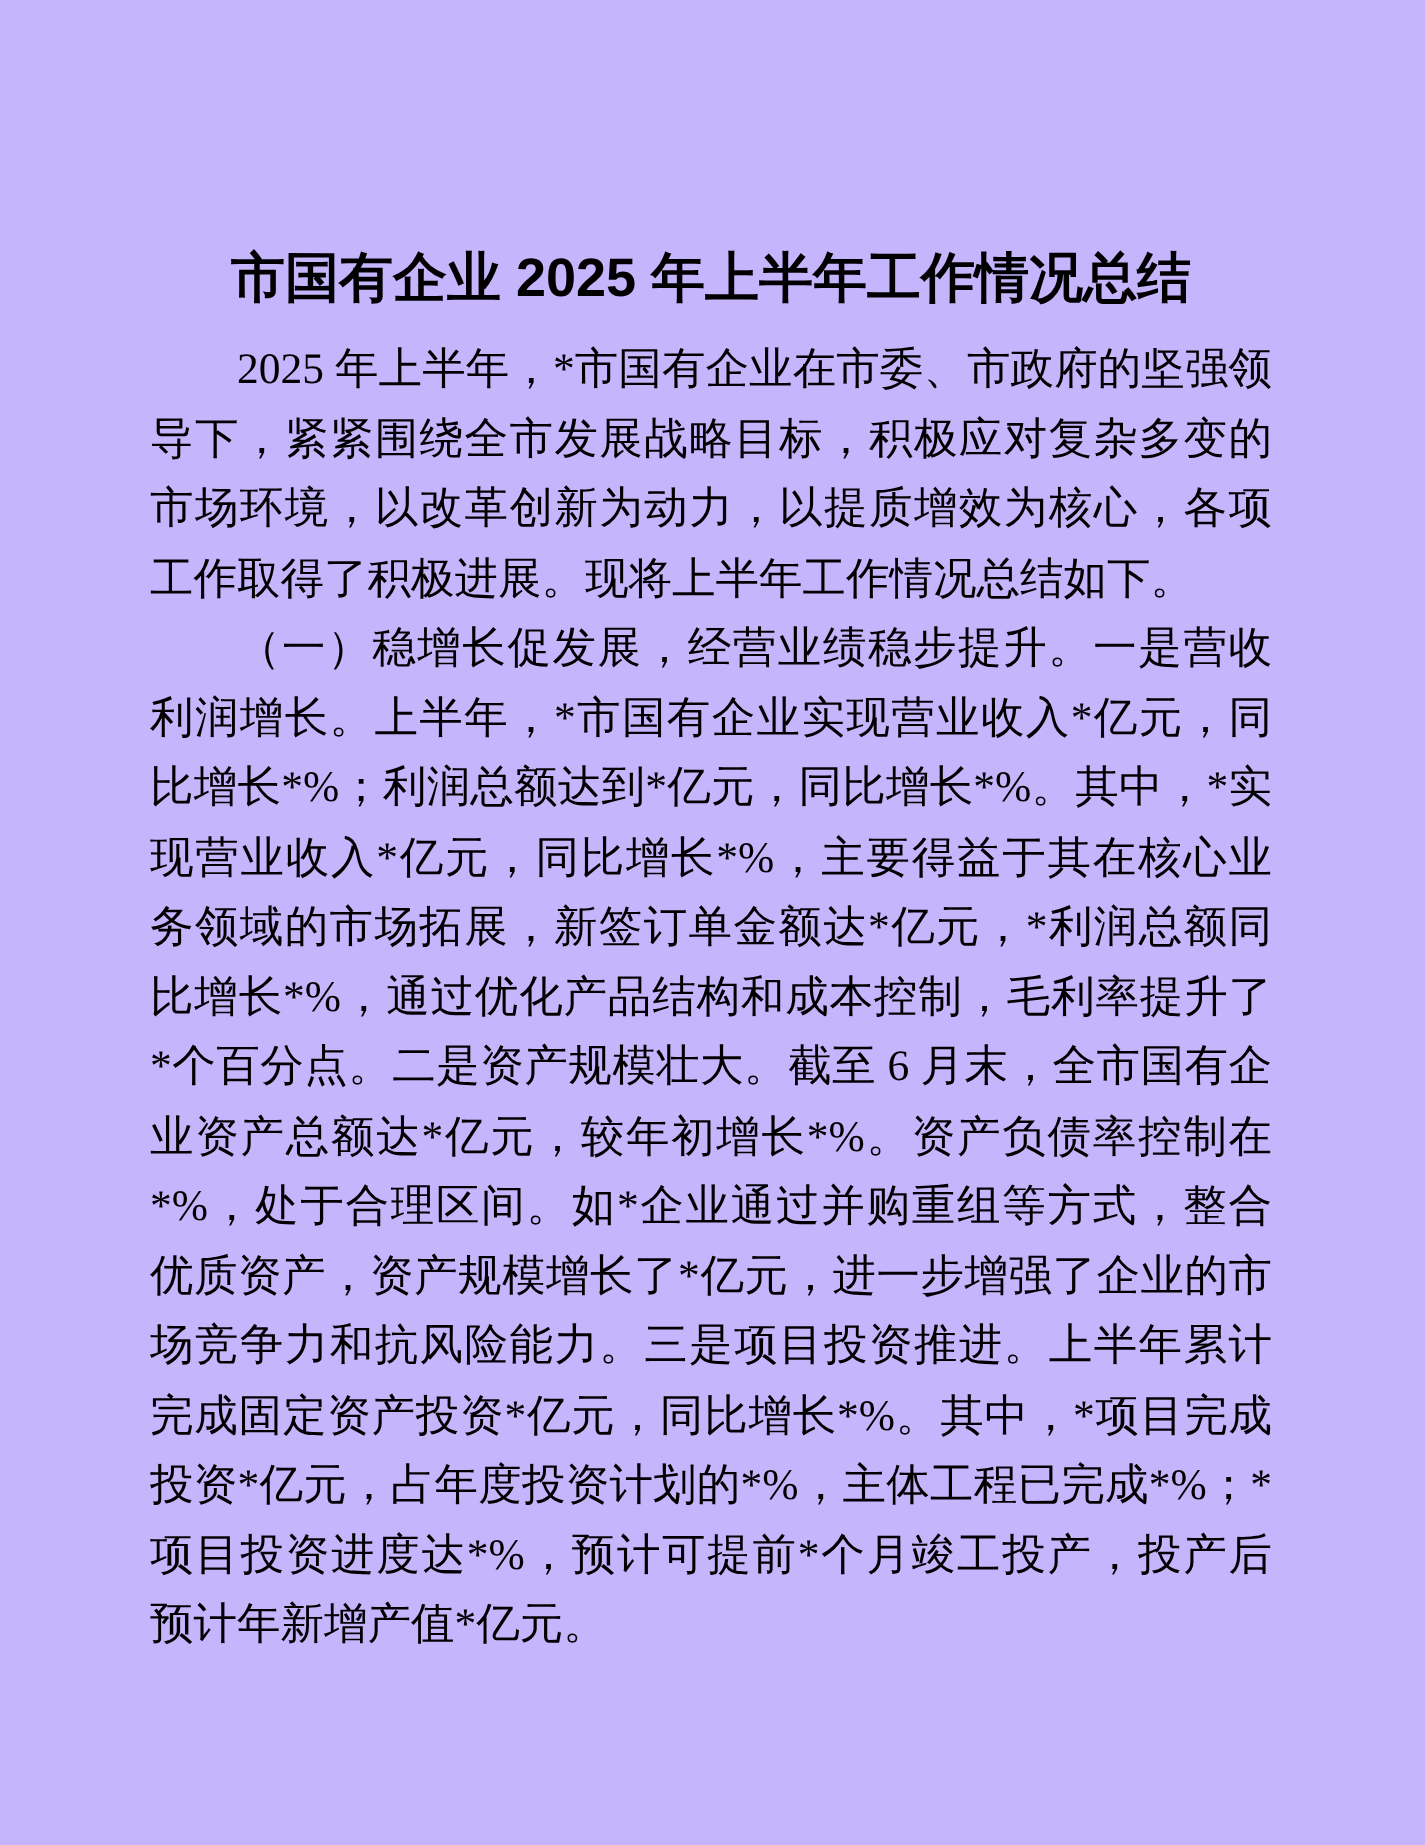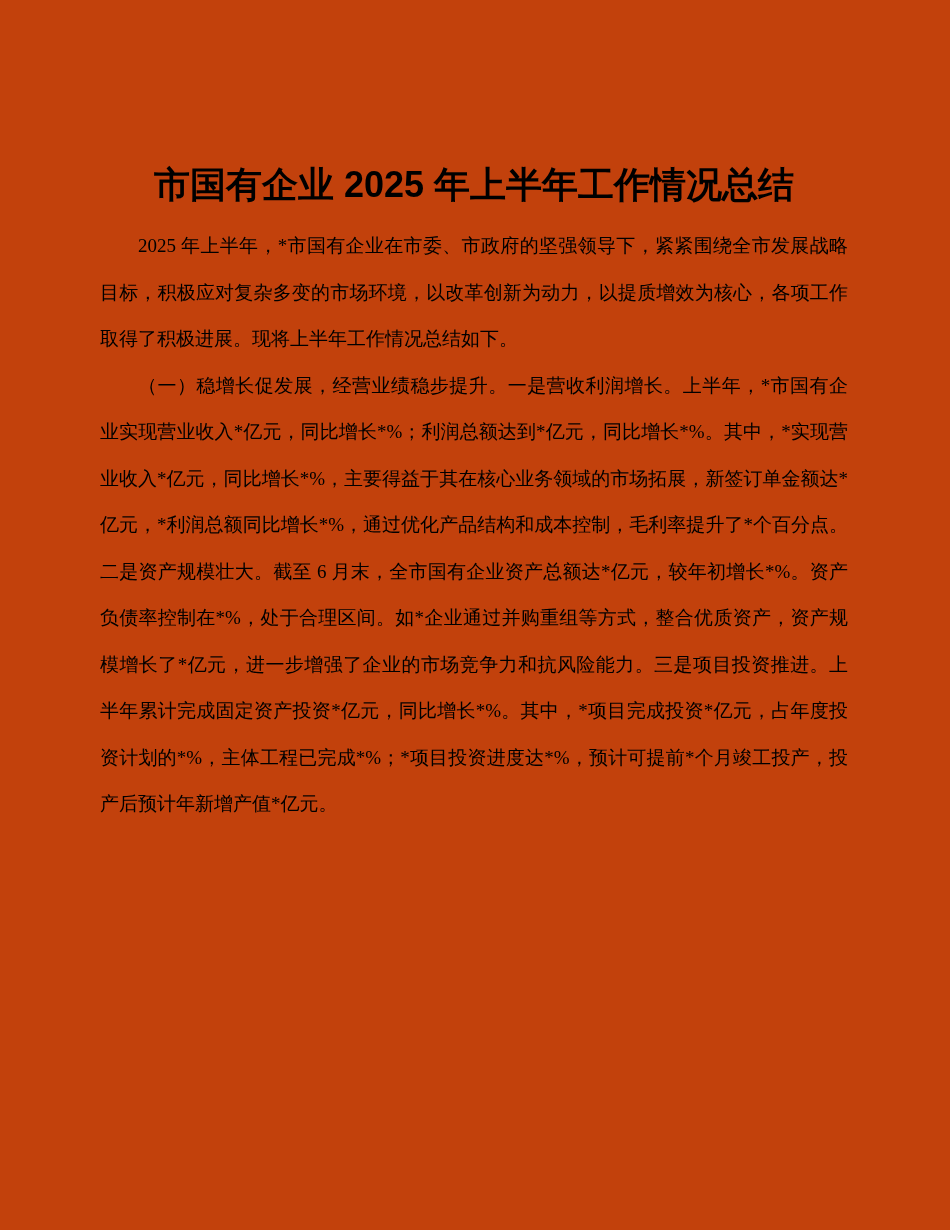--- a/index.html
+++ b/index.html
@@ -1,21 +1,21 @@
 <!DOCTYPE html>
 <html><head>
 <meta charset="utf-8">
 <style>
   * { margin: 0; padding: 0; box-sizing: border-box; }
   html, body { background: #ffffff; }
   .page {
     position: relative;
     width: 950px;
     height: 1230px;
-    background: #c2410c;
+    background: #c4b5fd;
     color: #000000;
     overflow: hidden;
   }
   .content {
     position: absolute;
     left: 100px;
     top: 162px;
     width: 748px;
   }
   .doc-title {
@@ -23,21 +23,21 @@
     font-weight: bold;
     font-size: 36px;
     line-height: 46px;
     text-align: center;
     color: #000000;
     margin: 0 0 15px 0;
     white-space: nowrap;
   }
   .para {
     font-family: "Liberation Serif", serif;
-    font-size: 19px;
+    font-size: 29px;
     line-height: 46.5px;
     color: #000000;
     text-align: justify;
     text-justify: inter-character;
     text-indent: 2em;
     margin: 0;
     word-break: break-all;
   }
   .para.heading {
     margin-top: 5px;

